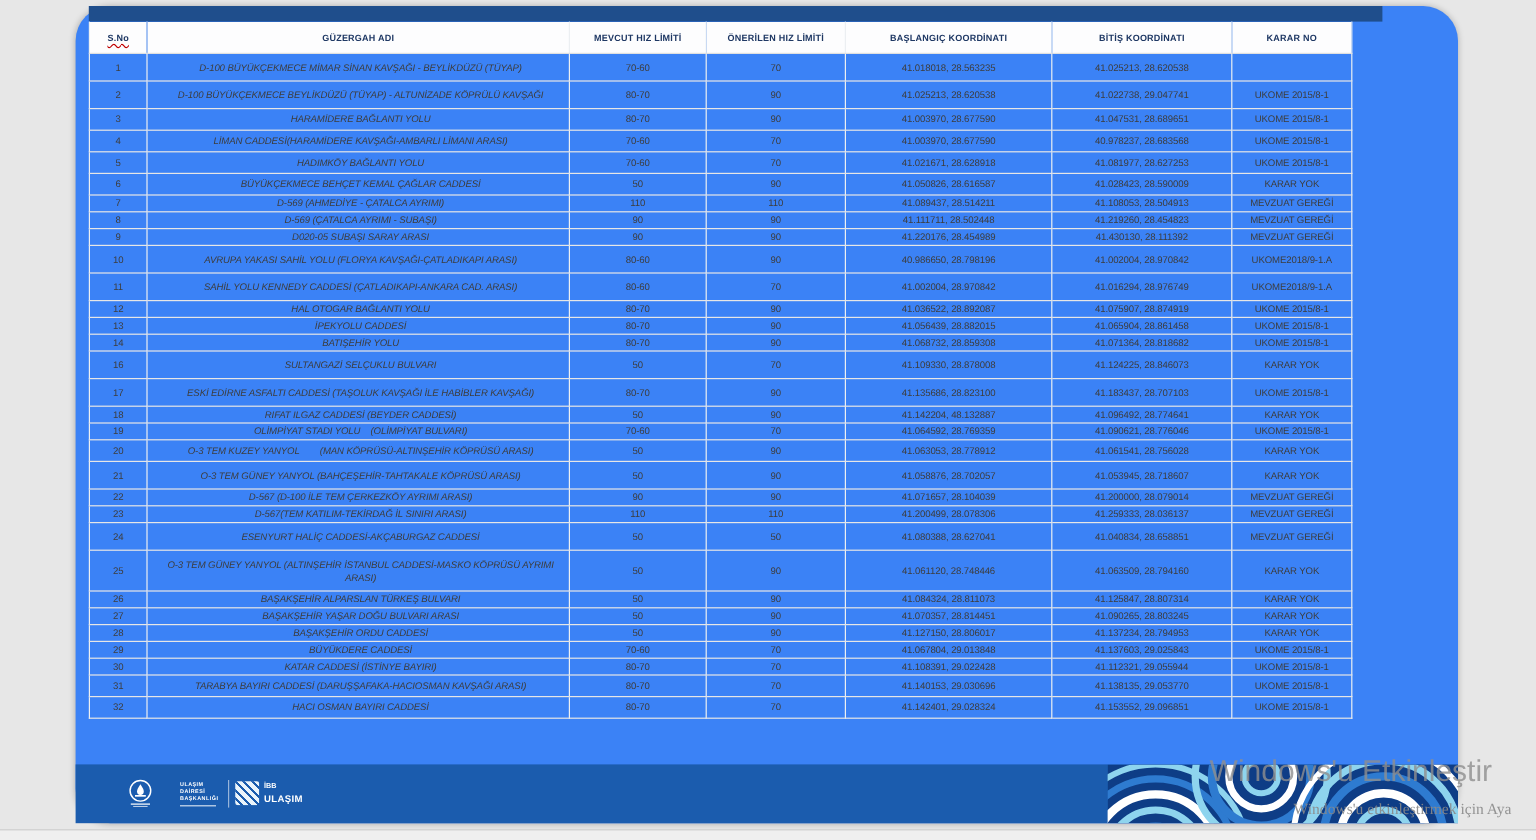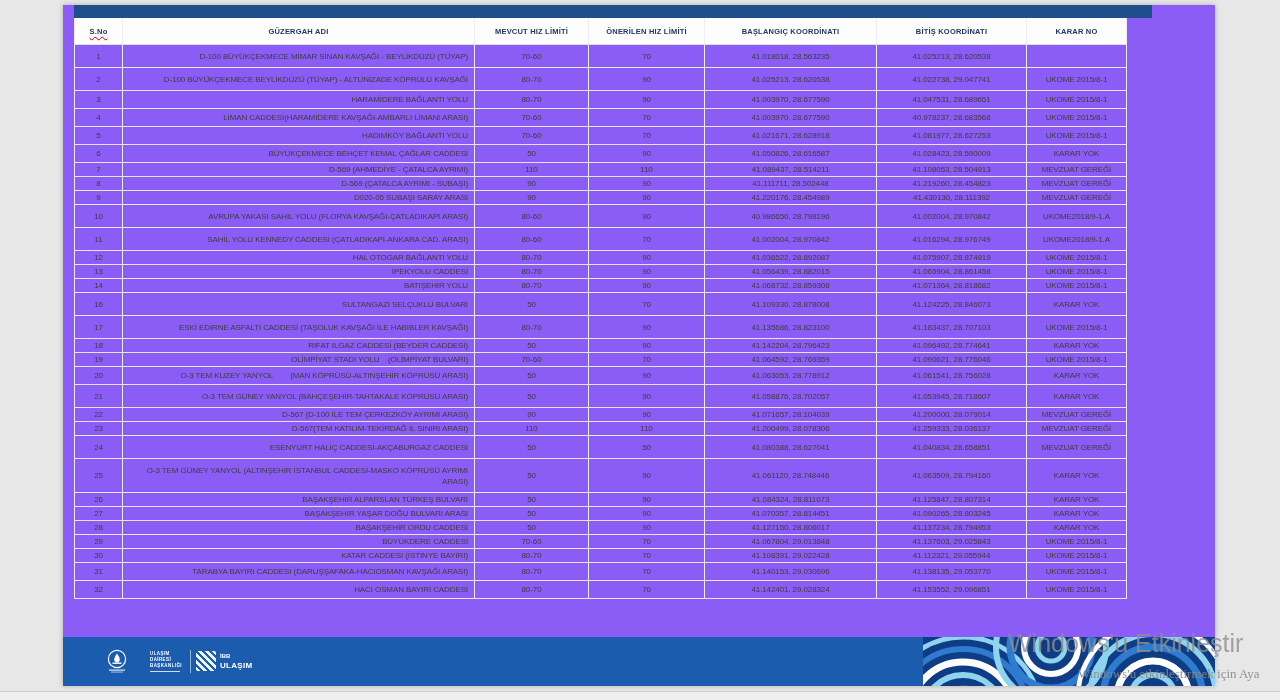--- a/index.html
+++ b/index.html
@@ -2,41 +2,41 @@
 <html style="--top-bar: #1f4e8c; --header-text: #1f3864; --footer-bar: #1b5cae; --fingerprint-bg: #0e3d86; --fingerprint-mid: #2e7bd0; --fingerprint-light: #8ed4ee; --wavy-underline: #c00000;"><head>
 <meta charset="utf-8">
 <style>
   * { margin:0; padding:0; box-sizing:border-box; }
   html,body { width:1280px; height:700px; overflow:hidden;
     font-family:"Liberation Sans", sans-serif; background:#e7e7e7; }
 
   .screen { position:relative; width:1280px; height:700px; background:#e7e7e7; }
 
   .page { position:absolute; left:63px; top:5px; width:1152px; height:681px;
-    background:#8b5cf6; box-shadow:0 0 5px rgba(0,0,0,.25); }
+    background:#3b82f6; box-shadow:0 0 5px rgba(0,0,0,.25);border-radius:29px; }
 
   .top-bar { position:absolute; left:74px; top:5px; width:1078px; height:13px;
     background:var(--top-bar,#1f4e8c); }
 
   .table-wrap { position:absolute; left:74px; top:18px; width:1053px; }
 
   table { border-collapse:collapse; table-layout:fixed; width:1053px;
     border-left:1px solid #e3e3e3; border-right:1px solid #e3e3e3; }
   th, td { border-left:1px solid #eceff2; border-right:1px solid #eceff2;
     border-bottom:1px solid #e6e6e6; text-align:center; vertical-align:middle;
     overflow:hidden; }
   thead th { font-size:7.5px; font-weight:bold; color:var(--header-text,#1f3864);
     padding:9px 2px 8px; letter-spacing:.2px; background:#fdfdfe;
     border-bottom:1px solid #e0e0e0; }
   thead th.sno span { text-decoration:underline wavy var(--wavy-underline,#c00000);
     text-decoration-thickness:1px; text-underline-offset:2px;margin-top:44px; }
   td { font-size:8px; color:#3d3d3d; line-height:11px; letter-spacing:-0.1px; }
   .c0 { width:48px; }
   .c1 { width:352px;margin-left:48px; }
-  td.c1 { text-align:right; padding-left:10px; padding-right:6px; white-space:pre-wrap; }
+  td.c1 { text-align:center; padding-left:10px; padding-right:6px; white-space:pre-wrap;font-style:italic; }
   .c2 { width:114px; }
   .c3 { width:116px;margin-left:32px; }
   .c4 { width:172px; }
   .c5 { width:150px; }
   .c6 { width:auto; }
   tr.row-t td { padding-top:5.5px; padding-bottom:5.5px; }
   tr.row-m td { padding-top:3px;  padding-bottom:3px; }
   tr.row-c td { padding-top:1px;  padding-bottom:1px; }
 
   .footer-bar { position:absolute; left:0; bottom:0; width:1152px; height:49px;
@@ -276,21 +276,21 @@
             <td class="c3">90</td>
             <td class="c4">41.135686, 28.823100</td>
             <td class="c5">41.183437, 28.707103</td>
             <td class="c6">UKOME 2015/8-1</td>
           </tr>
           <tr class="row-c">
             <td class="c0">18</td>
             <td class="c1">RIFAT ILGAZ CADDESİ (BEYDER CADDESİ)</td>
             <td class="c2">50</td>
             <td class="c3">90</td>
-            <td class="c4">41.142204, 28.796423</td>
+            <td class="c4">41.142204, 48.132887</td>
             <td class="c5">41.096492, 28.774641</td>
             <td class="c6">KARAR YOK</td>
           </tr>
           <tr class="row-c">
             <td class="c0">19</td>
             <td class="c1">OLİMPİYAT STADI YOLU    (OLİMPİYAT BULVARI)</td>
             <td class="c2">70-60</td>
             <td class="c3">70</td>
             <td class="c4">41.064592, 28.769359</td>
             <td class="c5">41.090621, 28.776046</td>

